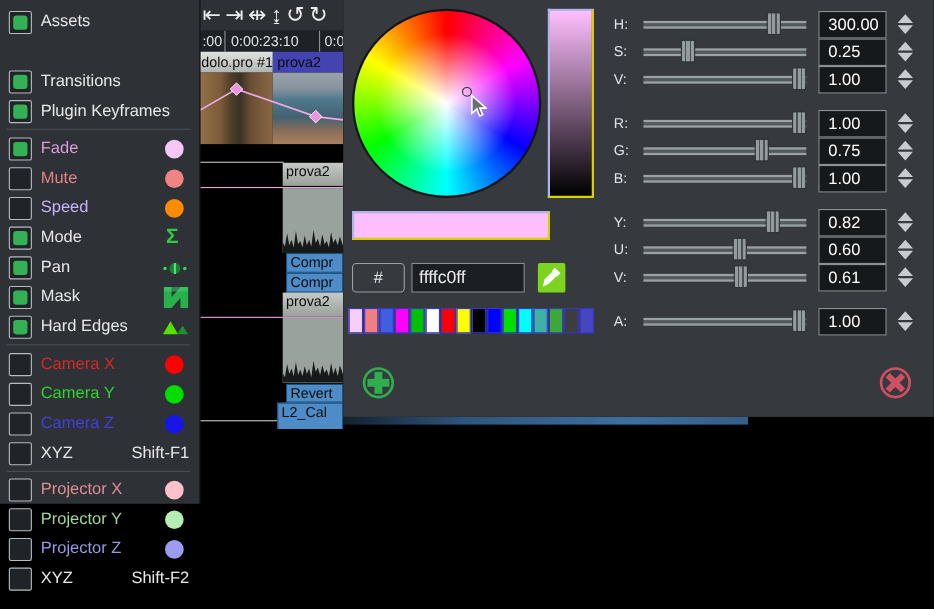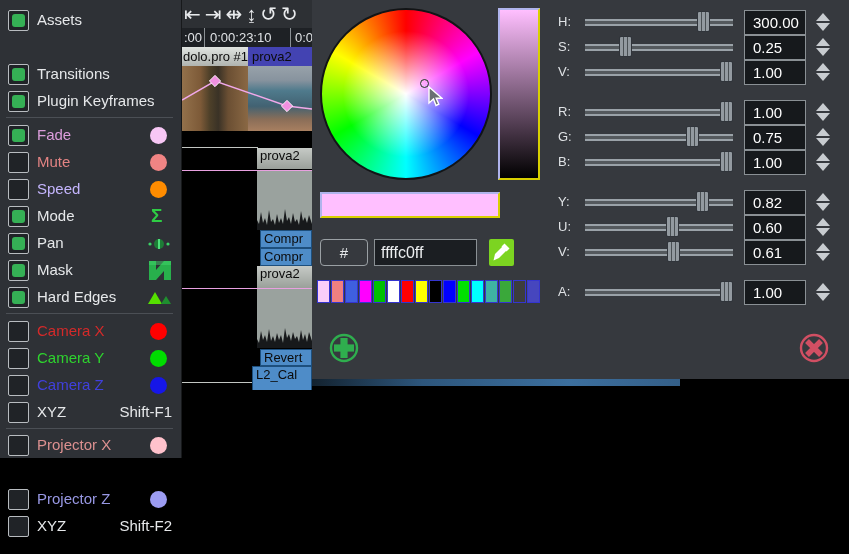--- a/index.html
+++ b/index.html
@@ -235,20 +235,25 @@
       <span class="mshort">Shift-F1</span>
     </div>
 
     <div class="msep" style="top:428px"></div>
 
     <div class="mrow" style="top:432px">
       <span class="cb"></span>
       <span class="mlabel" style="color: rgb(220, 144, 144);">Projector X</span>
       <span class="badge" style="background: rgb(255, 194, 204);"></span>
     </div>
+    <div class="mrow" style="top:459px">
+      <span class="cb"></span>
+      <span class="mlabel" style="color: rgb(156, 216, 156);">Projector Y</span>
+      <span class="badge" style="background: rgb(180, 238, 180);"></span>
+    </div>
     <div class="mrow" style="top:486px">
       <span class="cb"></span>
       <span class="mlabel" style="color: rgb(152, 152, 228);">Projector Z</span>
       <span class="badge" style="background: rgb(156, 156, 242);"></span>
     </div>
     <div class="mrow" style="top:513px">
       <span class="cb"></span>
       <span class="mlabel">XYZ</span>
       <span class="mshort">Shift-F2</span>
     </div>

